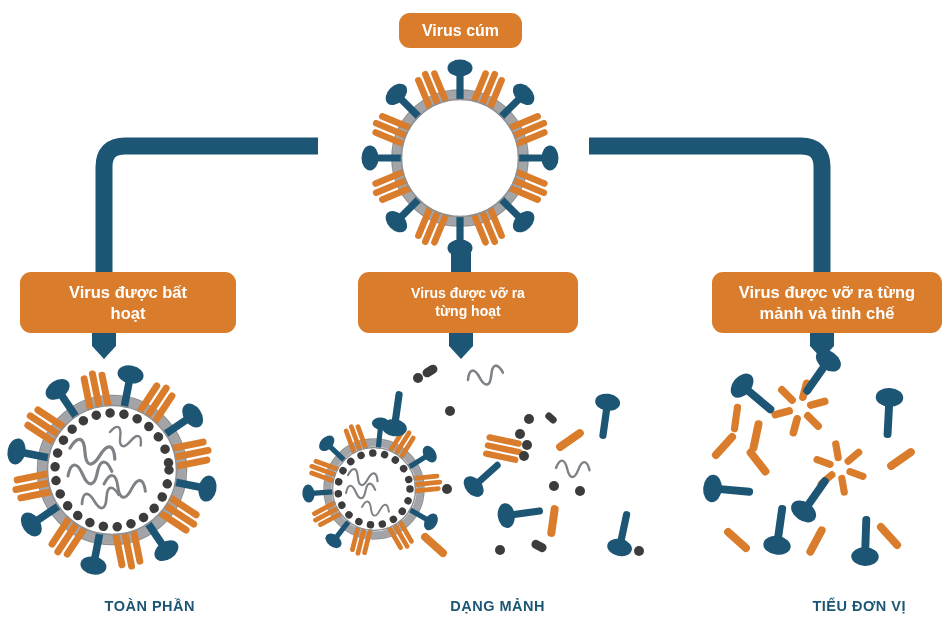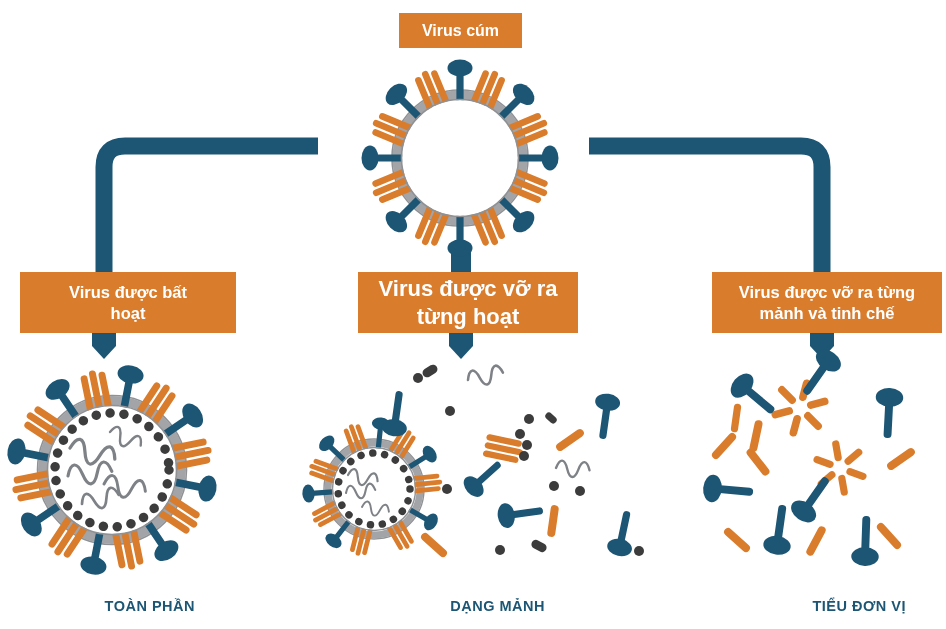--- a/index.html
+++ b/index.html
@@ -13,24 +13,24 @@
   .f-bead{fill:var(--bead);}
   .f-bg{fill:#ffffff;}
   .s-membrane{stroke:var(--membrane);fill:none;}
   .s-edge{stroke:var(--membrane_edge);fill:none;}
   .s-bead{stroke:var(--bead);fill:none;stroke-linecap:round;}
   .s-rna{stroke:var(--rna);fill:none;stroke-width:3;stroke-linecap:round;}
   .s-conn{stroke:var(--blue);fill:none;}
 
   .obox{position:absolute;background:var(--orange);color:#fff;font-weight:bold;
         display:flex;flex-direction:column;align-items:center;justify-content:center;
-        text-align:center;line-height:1.25;}
+        text-align:center;line-height:1.25;border-radius:11px;}
   #box-top{left:399px;top:13px;width:123px;height:35px;font-size:16px;}
   #box-whole{left:20px;top:272px;width:216px;height:61px;font-size:16.5px;}
-  #box-split{left:358px;top:272px;width:220px;height:61px;font-size:22px;}
+  #box-split{left:358px;top:272px;width:220px;height:61px;font-size:14px;}
   #box-subunit{left:712px;top:272px;width:230px;height:61px;font-size:16.5px;}
 
   .result{position:absolute;color:var(--blue);font-weight:bold;font-size:14.5px;
           letter-spacing:.5px;text-align:right;}
   #res-whole{left:5px;top:598px;width:190px;}
   #res-split{left:365px;top:598px;width:180px;}
   #res-subunit{left:726px;top:598px;width:180px;}
 </style>
 </head>
 <body>

